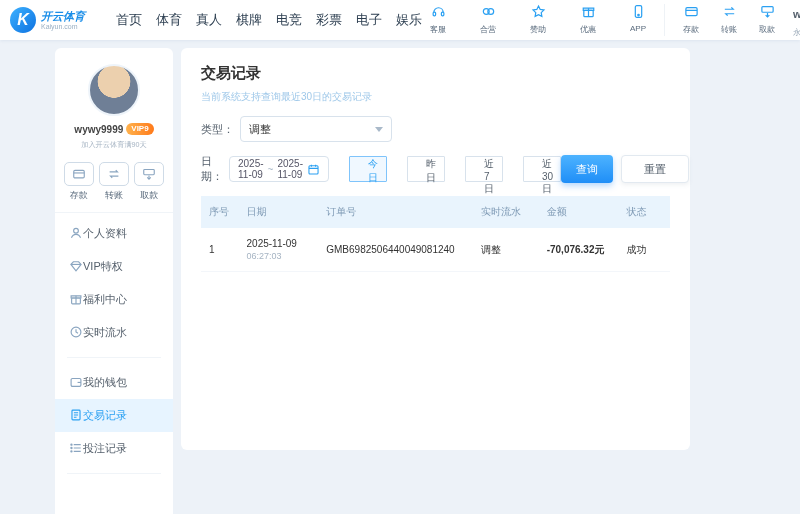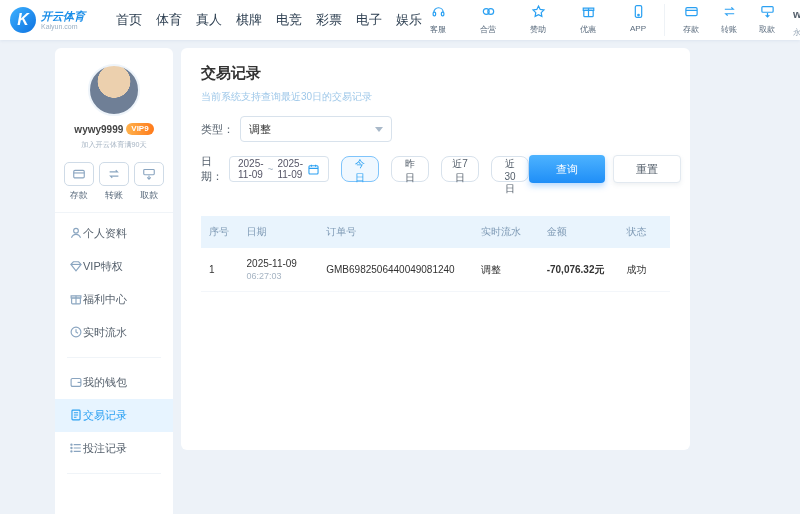--- a/index.html
+++ b/index.html
@@ -84,38 +84,38 @@
   .select-box { width:152px; justify-content:space-between; }
   .select-box .val { font-size:11px; color:#333; }
   .chev {
     width:0; height:0; border-left:4px solid transparent; border-right:4px solid transparent;
     border-top:5px solid #a9b9c9;
   }
   .date-box { width:170px; gap:4px; font-size:10px; color:#556; }
   .date-box .sep { color:#a9b9c9; }
   .cal-icon { margin-left:auto; color:#2aa0f2; display:flex; }
   .range-btn {
-    height:26px; min-width:38px; padding:0 10px; margin-left:12px; border-radius:8px;
+    height:26px; min-width:38px; padding:0 18px; margin-left:20px; border-radius:1px;
     border:1px solid #d8e2ec; background:#fff; color:#55606c; font-size:10px; cursor:pointer;
     font-family:inherit;
   }
   .range-btn.active { border-color:#7fc4fb; color:#2aa0f2; background:#f0f8ff; }
   .action-btns { margin-left:auto; display:flex; gap:8px; }
   .btn-primary {
-    width:76px; height:28px; border:none; border-radius:4px; cursor:pointer;
+    width:52px; height:28px; border:none; border-radius:4px; cursor:pointer;
     background:linear-gradient(180deg,#4db3ff,#1f8ef7); color:#fff; font-size:11px;
     box-shadow:0 3px 6px rgba(47,142,247,.35); font-family:inherit;
   }
   .btn-plain {
     width:68px; height:28px; border:1px solid #e2e9f0; border-radius:4px; cursor:pointer;
     background:#fff; color:#55606c; font-size:11px; box-shadow:0 2px 4px rgba(120,140,160,.12);
     font-family:inherit;
   }
   
-  .tbl { width:100%; margin-top:32px; border-collapse:collapse; table-layout:fixed; }
+  .tbl { width:100%; margin-top:12px; border-collapse:collapse; table-layout:fixed; }
   .tbl th {
     background:#e9f4fd; color:#7f9ab5; font-weight:normal; font-size:10px;
     text-align:left; padding:9px 8px;
   }
   .tbl td { padding:10px 8px; font-size:10px; color:#333; border-bottom:1px solid #f3f6fa; vertical-align:middle; }
   .col-idx { width:8%; } .col-date { width:17%; } .col-order { width:33%; }
   .col-type { width:14%; } .col-amt { width:17%; } .col-status { width:11%; }
   .cell-time { color:#a6b4c3; font-size:9px; margin-top:2px; }
   .cell-amt { font-weight:bold; }
 </style>

